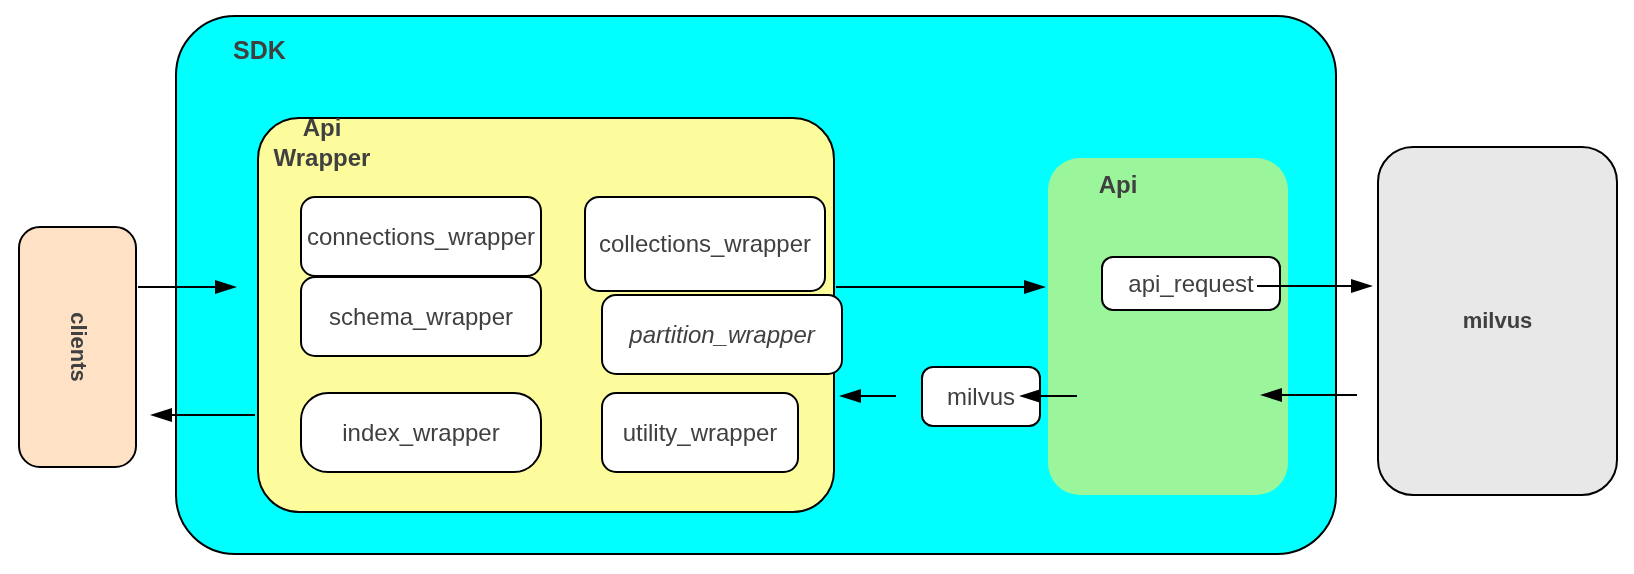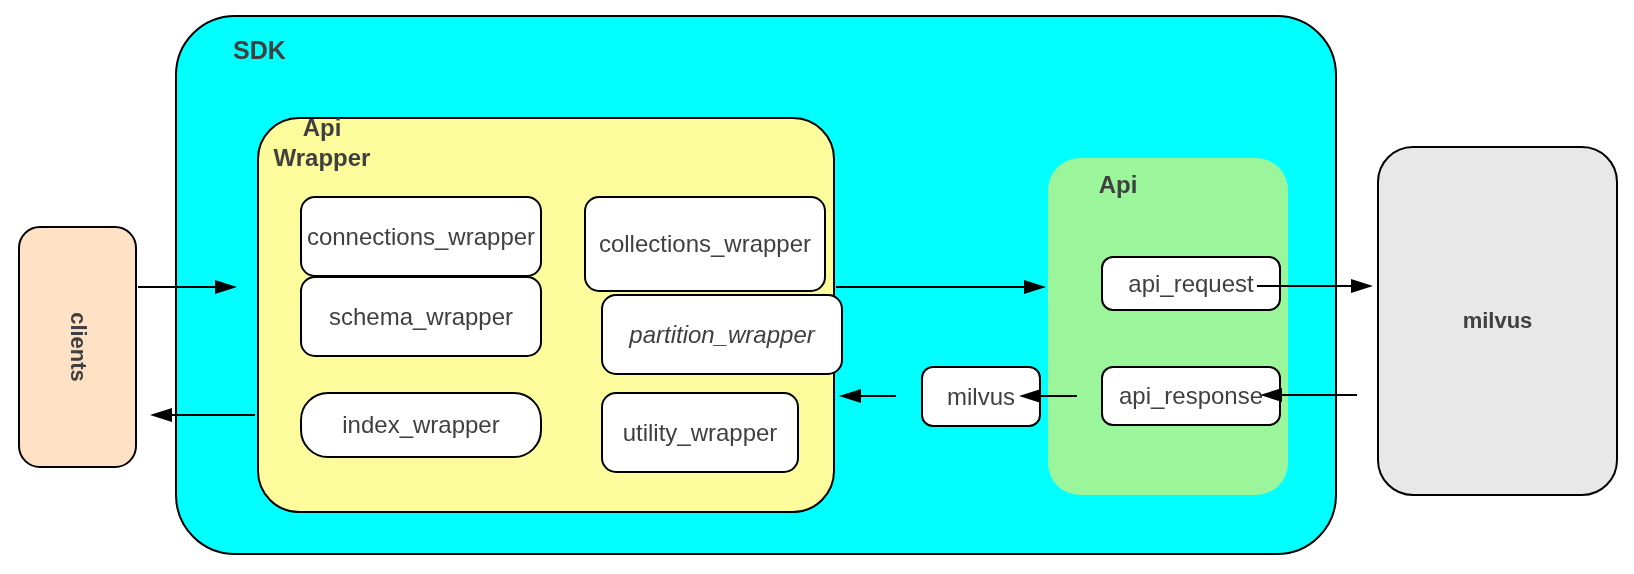--- a/index.html
+++ b/index.html
@@ -79,21 +79,21 @@
     background: #ffffff;
     border-radius: 15px;
     font-size: 24px;
     white-space: nowrap;
     margin-left: 24px;
   }
   .m-r1c1 { left: 276px; top: 196px; width: 242px; height: 81px; }
   .m-r1c2 { left: 560px; top: 196px; width: 242px; height: 96px; }
   .m-r2c1 { left: 276px; top: 276px; width: 242px; height: 81px; }
   .m-r2c2 { left: 577px; top: 294px; width: 242px; height: 81px; font-style: italic; }
-  .m-r3c1 { left: 276px; top: 392px; width: 242px; height: 66px; border-radius: 28px; }
+  .m-r3c1 { left: 276px; top: 392px; width: 242px; height: 81px; border-radius: 28px; }
   .m-r3c2 { left: 577px; top: 392px; width: 198px; height: 81px; }
   .req-box  { left: 1077px; top: 256px; width: 180px; height: 55px; border-radius: 12px; }
   .resp-box { left: 1077px; top: 366px; width: 180px; height: 60px; border-radius: 12px; }
   .checker-box { left: 897px; top: 366px; width: 120px; height: 61px; border-radius: 12px; }
   
   #arrows {
     position: absolute;
     left: 0; top: 0;
     pointer-events: none;
   }
@@ -142,23 +142,20 @@
   <div class="node bordered center white-box m-r3c1">
     <span>index_wrapper</span>
   </div>
   <div class="node bordered center white-box m-r3c2">
     <span>utility_wrapper</span>
   </div>
 
   <div class="node bordered center white-box req-box">
     <span>api_request</span>
   </div>
-  <div class="node bordered center white-box resp-box">
-    <span>api_response</span>
-  </div>
   <div class="node bordered center white-box checker-box">
     <span>milvus</span>
   </div>
 
   <svg id="arrows" width="1634" height="574" viewBox="0 0 1634 574">
     <g>
       <line x1="138" y1="287" x2="216" y2="287"></line>
       <polygon points="237,287 215,280 215,294"></polygon>
     </g>
     <g>

